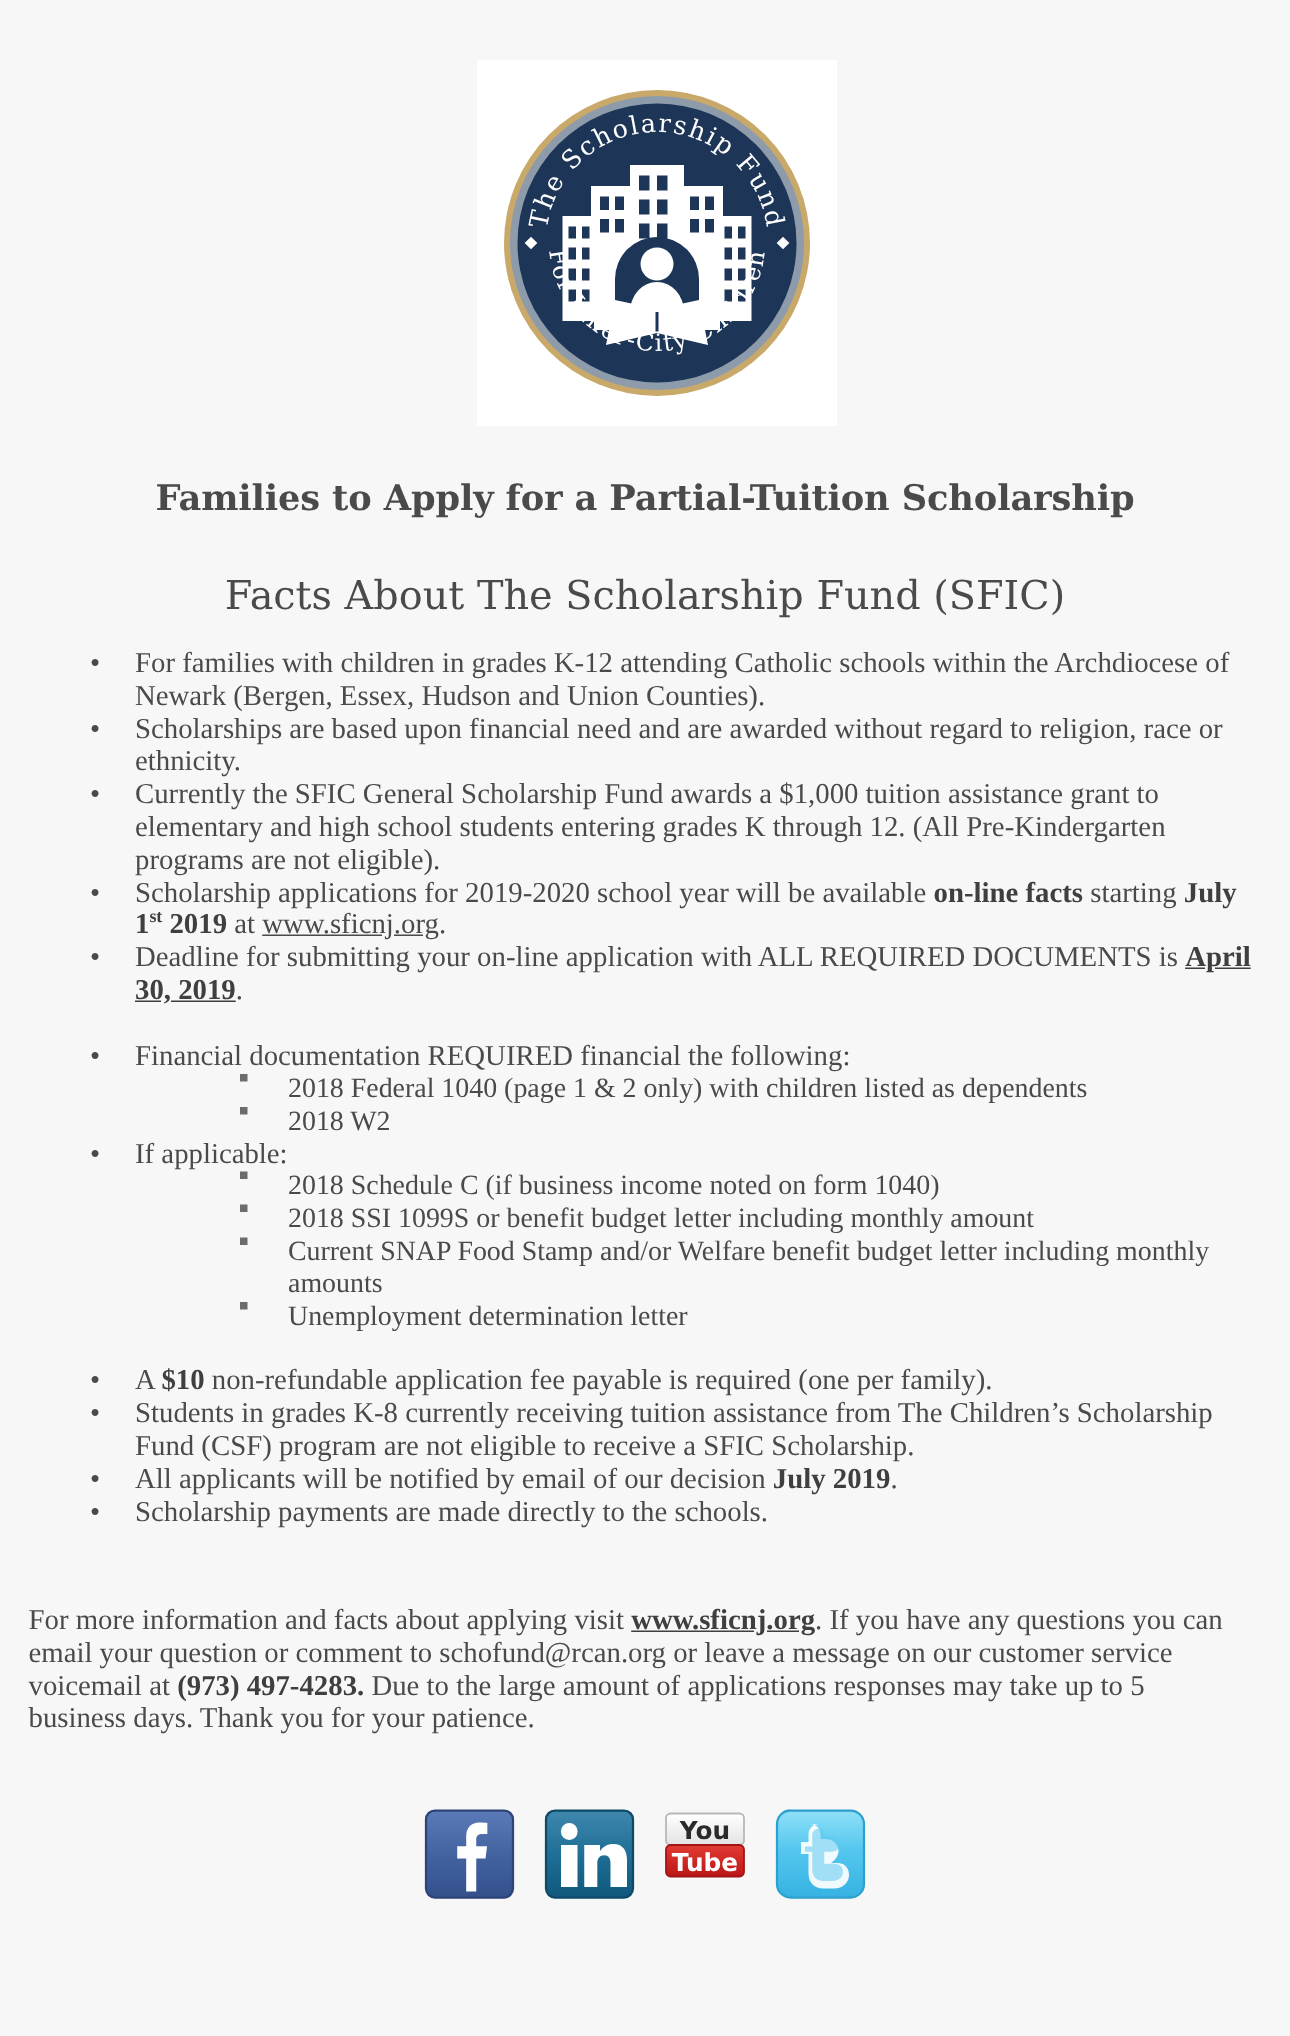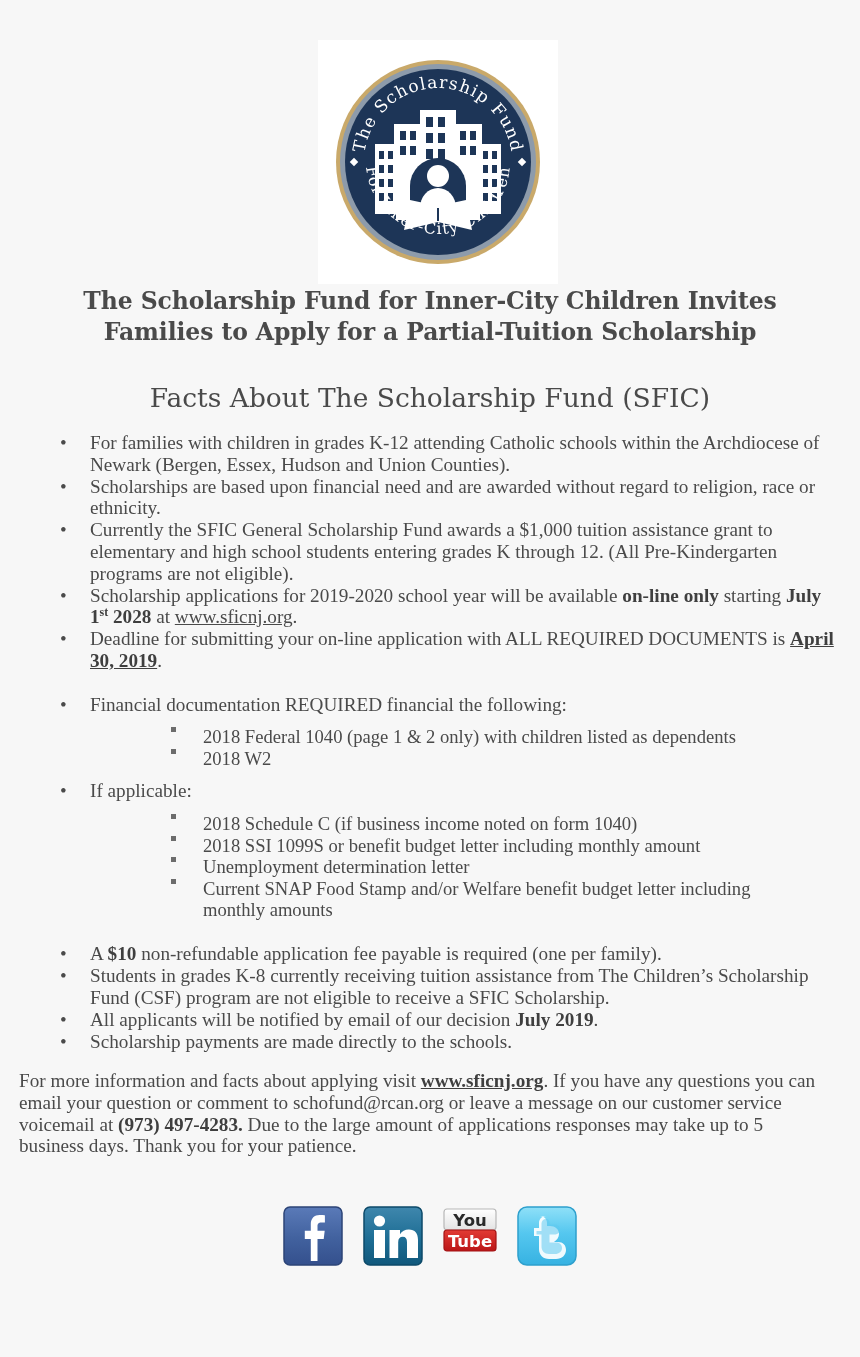--- a/index.html
+++ b/index.html
@@ -81,21 +81,21 @@
     position: absolute;
     left: 60px;
     top: 0;
     font-size: 19.2px;
     line-height: 21.6px;
   }
   ul.lvl1 > li.spaced { margin-top: 22px; }
 
   ul.lvl2 {
     list-style: none;
-    margin: 11px;
+    margin: 0;
     padding: 0;
   }
   ul.lvl2 > li {
     position: relative;
     padding-left: 102px;   
     padding-right: 25px;
     font-size: 18.6px;
     line-height: 21.6px;
   }
   ul.lvl2 > li > .sqbullet {
@@ -215,21 +215,21 @@
     <text font-family="'DejaVu Serif','Liberation Serif',serif" font-size="16" fill="#ffffff" letter-spacing="1.1">
       <textPath href="#arcBottom" startOffset="50%" text-anchor="middle">For Inner-City Children</textPath>
     </text>
 
     <rect x="17" y="101" width="6" height="6" transform="rotate(45 20 104)" fill="#ffffff"></rect>
     <rect x="185" y="101" width="6" height="6" transform="rotate(45 188 104)" fill="#ffffff"></rect>
   </svg>
 </div>
 
 <div class="headline">
-  <span>The Scholarship Fund for Inner-City Children Invites</span><br>
+  <br>
   <span>Families to Apply for a Partial-Tuition Scholarship</span>
 </div>
 
 <div class="subhead">Facts About The Scholarship Fund (SFIC)</div>
 
 <div class="facts">
   <ul class="lvl1">
 
     <li>
       <span class="bullet">•</span>
@@ -241,21 +241,21 @@
       <span>Scholarships are based upon financial need and are awarded without regard to religion, race or ethnicity.</span>
     </li>
 
     <li>
       <span class="bullet">•</span>
       <span>Currently the SFIC General Scholarship Fund awards a $1,000 tuition assistance grant to elementary and high school students entering grades K through 12.  (All Pre-Kindergarten programs are not eligible).</span>
     </li>
 
     <li>
       <span class="bullet">•</span>
-      <span>Scholarship applications for 2019-2020 school year will be available </span><b>on-line only</b><span> starting </span><b><span>July 1</span><sup>st</sup><span> 2028</span></b><span> at </span><span class="u">www.sficnj.org</span><span>.</span>
+      <span>Scholarship applications for 2019-2020 school year will be available </span><b>on-line facts</b><span> starting </span><b><span>July 1</span><sup>st</sup><span> 2019</span></b><span> at </span><span class="u">www.sficnj.org</span><span>.</span>
     </li>
 
     <li>
       <span class="bullet">•</span>
       <span>Deadline for submitting your on-line application with ALL REQUIRED DOCUMENTS is </span><b class="u">April 30, 2019</b><span>.</span>
     </li>
 
     <li class="spaced">
       <span class="bullet">•</span>
       <span>Financial documentation REQUIRED financial the following:</span>
@@ -278,25 +278,25 @@
         <li>
           <span class="sqbullet"></span>
           <span>2018 Schedule C (if business income noted on form 1040)</span>
         </li>
         <li>
           <span class="sqbullet"></span>
           <span>2018 SSI 1099S or benefit budget letter including monthly amount</span>
         </li>
         <li>
           <span class="sqbullet"></span>
+          <span>Current SNAP Food Stamp and/or Welfare benefit budget letter including monthly amounts</span>
+        </li>
+        <li>
+          <span class="sqbullet"></span>
           <span>Unemployment determination letter</span>
-        </li>
-        <li>
-          <span class="sqbullet"></span>
-          <span>Current SNAP Food Stamp and/or Welfare benefit budget letter including monthly amounts</span>
         </li>
       </ul>
     </li>
 
     <li class="spaced">
       <span class="bullet">•</span>
       <span>A </span><b>$10</b><span> non-refundable application fee payable is required (one per family).</span>
     </li>
 
     <li>

